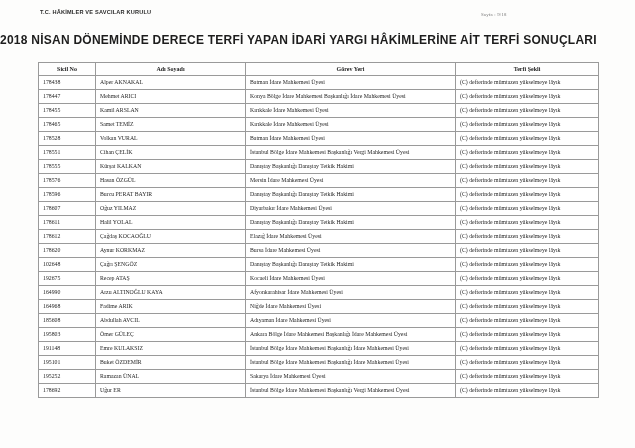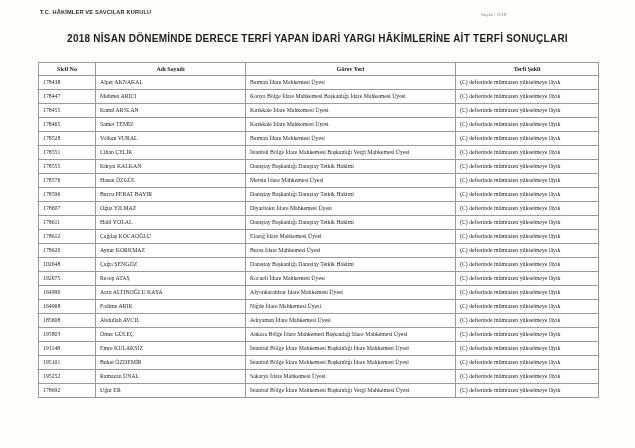--- a/index.html
+++ b/index.html
@@ -13,23 +13,23 @@
   .hdr-left{
     position:absolute;left:40px;top:9px;
     font-family:"Liberation Sans", sans-serif;
     font-size:5.6px;font-weight:bold;letter-spacing:.2px;color:#2a2a2a;
   }
   .hdr-right{
     position:absolute;left:481px;top:12px;
     font-size:4.8px;color:#777;letter-spacing:.2px;
   }
   .doc-title{
-    position:absolute;left:0;top:33px;width:635px;text-align:center;
+    position:absolute;left:0;top:33px;width:635px;
     font-family:"Liberation Sans", sans-serif;
-    font-size:10px;font-weight:bold;letter-spacing:.25px;color:#1d1d1d;
+    font-size:12px;font-weight:bold;letter-spacing:.25px;color:#1d1d1d;
   }
   table.results{
     position:absolute;left:38px;top:62px;width:560px;
     border-collapse:collapse;table-layout:fixed;
     background:#fff;
   }
   table.results th, table.results td{
     border:1px solid #9a9a9a;
     overflow:hidden;white-space:nowrap;
     font-size:5.8px;line-height:1;

